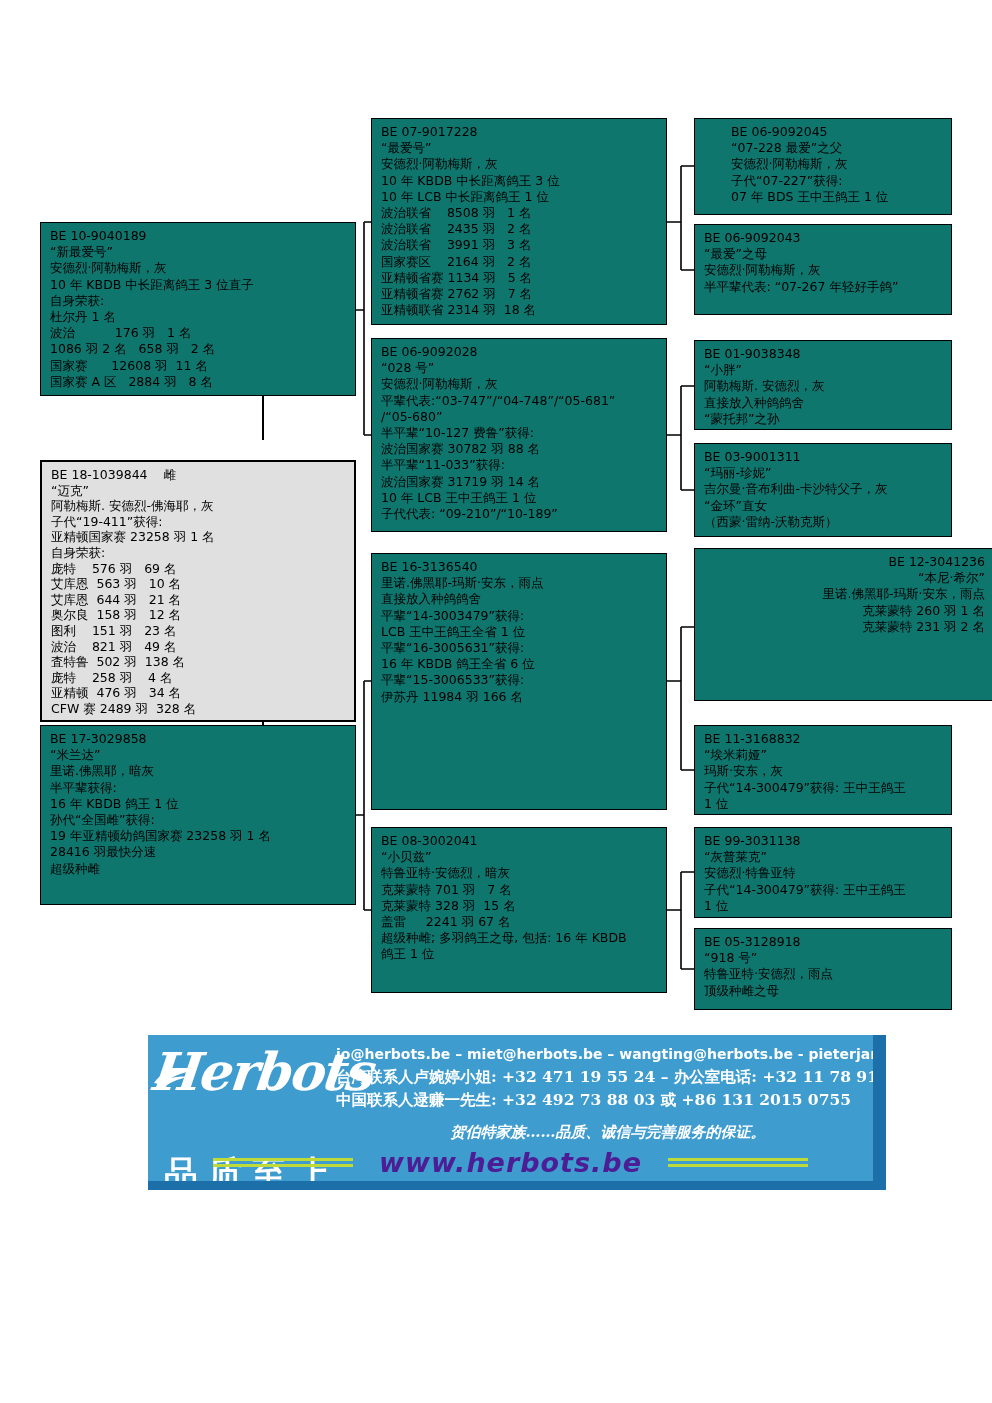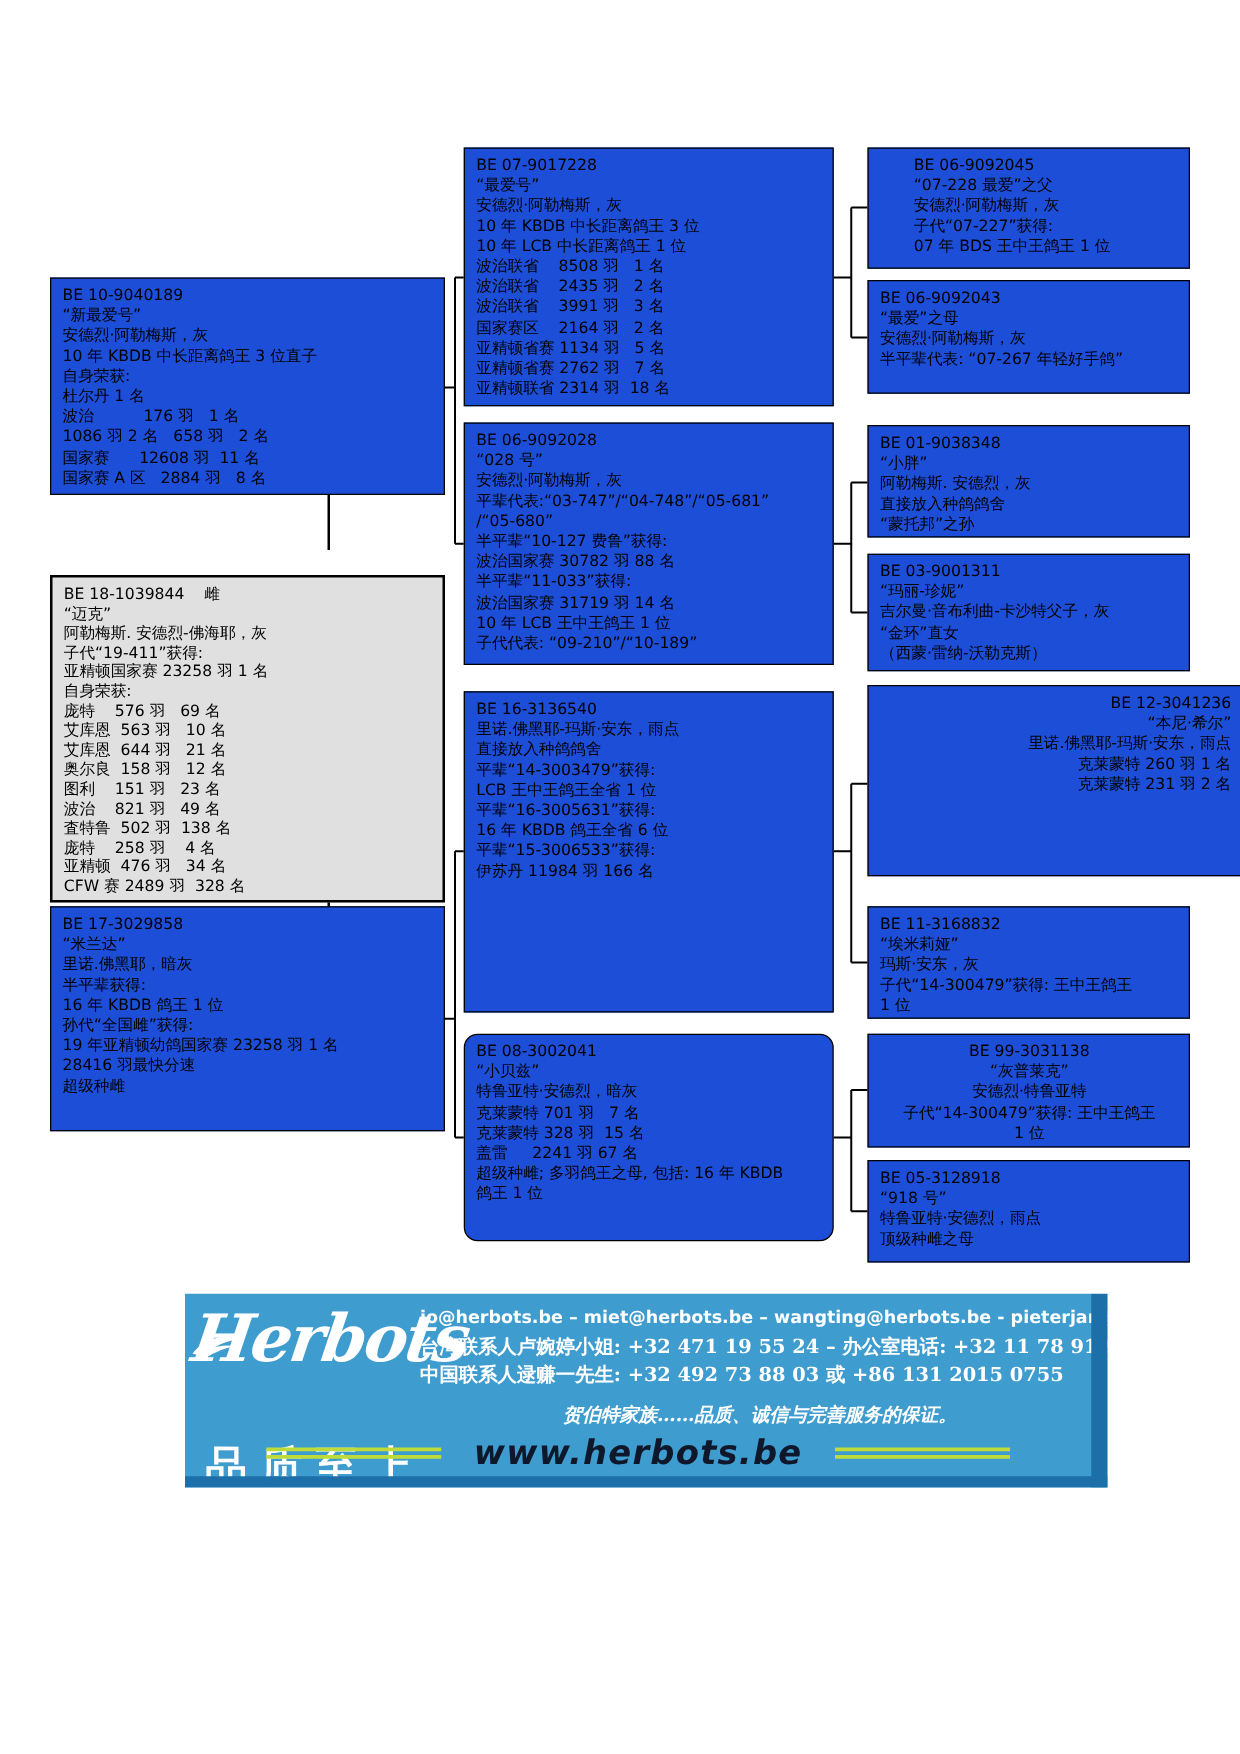--- a/index.html
+++ b/index.html
@@ -1,19 +1,19 @@
 <!DOCTYPE html>
 <html><head>
 <meta charset="utf-8">
 <style>
   html,body{margin:0;padding:0;background:#fff;}
   .page{position:relative;width:992px;height:1403px;background:#fff;
         font-family:"DejaVu Sans","Liberation Sans",sans-serif;color:#000;overflow:hidden;}
   svg.connectors{position:absolute;left:0;top:0;width:992px;height:1403px;z-index:0;}
-  .box{position:absolute;border:1.5px solid #000;background:#1d4ed8;padding:5px 8px 4px 9px;
+  .box{position:absolute;border:1.5px solid #000;background:#0f766e;padding:5px 8px 4px 9px;
        font-size:12.5px;line-height:16.2px;overflow:hidden;z-index:1;box-sizing:border-box;}
   .box .pl{white-space:pre-wrap;}
   .box.subject{background:#e0e0e0;border-width:2.5px;line-height:15.6px;margin-top:20px;}
   
   .banner{position:absolute;left:148px;top:1035px;width:738px;height:155px;background:#3f9ccf;z-index:1;overflow:hidden;}
   .banner .strip-right{position:absolute;right:0;top:0;width:13px;height:100%;background:#1c6fa9;}
   .banner .strip-bottom{position:absolute;left:0;bottom:0;width:100%;height:9px;background:#1c6fa9;}
   .logo{position:absolute;left:6px;top:4px;width:260px;height:72px;color:#fff;}
   .logo .word{font-family:"DejaVu Serif","Liberation Serif",serif;font-style:italic;font-weight:bold;
               font-size:52px;line-height:66px;letter-spacing:-2px;display:inline-block;transform:skewX(-8deg);}
@@ -22,21 +22,21 @@
           font-family:"DejaVu Serif","Liberation Serif",serif;margin-top:36px;}
   .banner-text{position:absolute;left:188px;top:8px;width:540px;color:#fff;font-weight:bold;}
   .bt-line{white-space:nowrap;}
   .bt-emails{font-size:14px;line-height:22px;}
   .bt-tw{font-size:15.5px;line-height:23px;font-family:"DejaVu Serif","Liberation Serif",serif;}
   .bt-cn{font-size:15.5px;line-height:23px;text-align:left;font-family:"DejaVu Serif","Liberation Serif",serif;}
   .tagline{position:absolute;left:200px;top:88px;width:520px;text-align:center;color:#fff;
            font-size:15px;font-weight:bold;font-style:italic;font-family:"DejaVu Serif","Liberation Serif",serif;}
   .site-row{position:absolute;left:0;top:112px;width:725px;display:flex;align-items:center;justify-content:center;gap:26px;}
   .dline{width:140px;height:9px;border-top:3px solid #bedb39;border-bottom:3px solid #bedb39;box-sizing:border-box;}
-  .site{color:#0f172a;font-size:27px;font-weight:bold;font-style:italic;letter-spacing:1px;}
+  .site{color:#4c1d95;font-size:27px;font-weight:bold;font-style:italic;letter-spacing:1px;}
 </style>
 </head>
 <body>
 
 <div class="page">
 
   <svg class="connectors" viewBox="0 0 992 1403" xmlns="http://www.w3.org/2000/svg">
     <g stroke="#000" stroke-width="1.6" fill="none">
 
       <path d="M356,310 H364 M364,222 V435 M364,222 H371 M364,435 H371"></path>
@@ -128,21 +128,21 @@
       <div class="pl">BE 16-3136540</div>
       <div class="pl">里诺.佛黑耶-玛斯·安东，雨点</div>
       <div class="pl">直接放入种鸽鸽舍</div>
       <div class="pl">平辈“14-3003479”获得:</div>
       <div class="pl">LCB 王中王鸽王全省 1 位</div>
       <div class="pl">平辈“16-3005631”获得:</div>
       <div class="pl">16 年 KBDB 鸽王全省 6 位</div>
       <div class="pl">平辈“15-3006533”获得:</div>
       <div class="pl">伊苏丹 11984 羽 166 名</div>
     </div>
-  <div class="box" style="left:371px;top:827px;width:296px;height:166px;border-radius:11px;">
+  <div class="box" style="left:371px;top:827px;width:296px;height:166px;">
       <div class="pl">BE 08-3002041</div>
       <div class="pl">“小贝兹”</div>
       <div class="pl">特鲁亚特·安德烈，暗灰</div>
       <div class="pl">克莱蒙特 701 羽   7 名</div>
       <div class="pl">克莱蒙特 328 羽  15 名</div>
       <div class="pl">盖雷     2241 羽 67 名</div>
       <div class="pl">超级种雌; 多羽鸽王之母, 包括: 16 年 KBDB</div>
       <div class="pl">鸽王 1 位</div>
     </div>
 
@@ -180,21 +180,21 @@
       <div class="pl">克莱蒙特 260 羽 1 名</div>
       <div class="pl">克莱蒙特 231 羽 2 名</div>
     </div>
   <div class="box" style="left:694px;top:725px;width:258px;height:90px;">
       <div class="pl">BE 11-3168832</div>
       <div class="pl">“埃米莉娅”</div>
       <div class="pl">玛斯·安东，灰</div>
       <div class="pl">子代“14-300479”获得: 王中王鸽王</div>
       <div class="pl">1 位</div>
     </div>
-  <div class="box" style="left:694px;top:827px;width:258px;height:91px;text-align:center;">
+  <div class="box" style="left:694px;top:827px;width:258px;height:91px;">
       <div class="pl">BE 99-3031138</div>
       <div class="pl">“灰普莱克”</div>
       <div class="pl">安德烈·特鲁亚特</div>
       <div class="pl">子代“14-300479”获得: 王中王鸽王</div>
       <div class="pl">1 位</div>
     </div>
   <div class="box" style="left:694px;top:928px;width:258px;height:82px;">
       <div class="pl">BE 05-3128918</div>
       <div class="pl">“918 号”</div>
       <div class="pl">特鲁亚特·安德烈，雨点</div>

